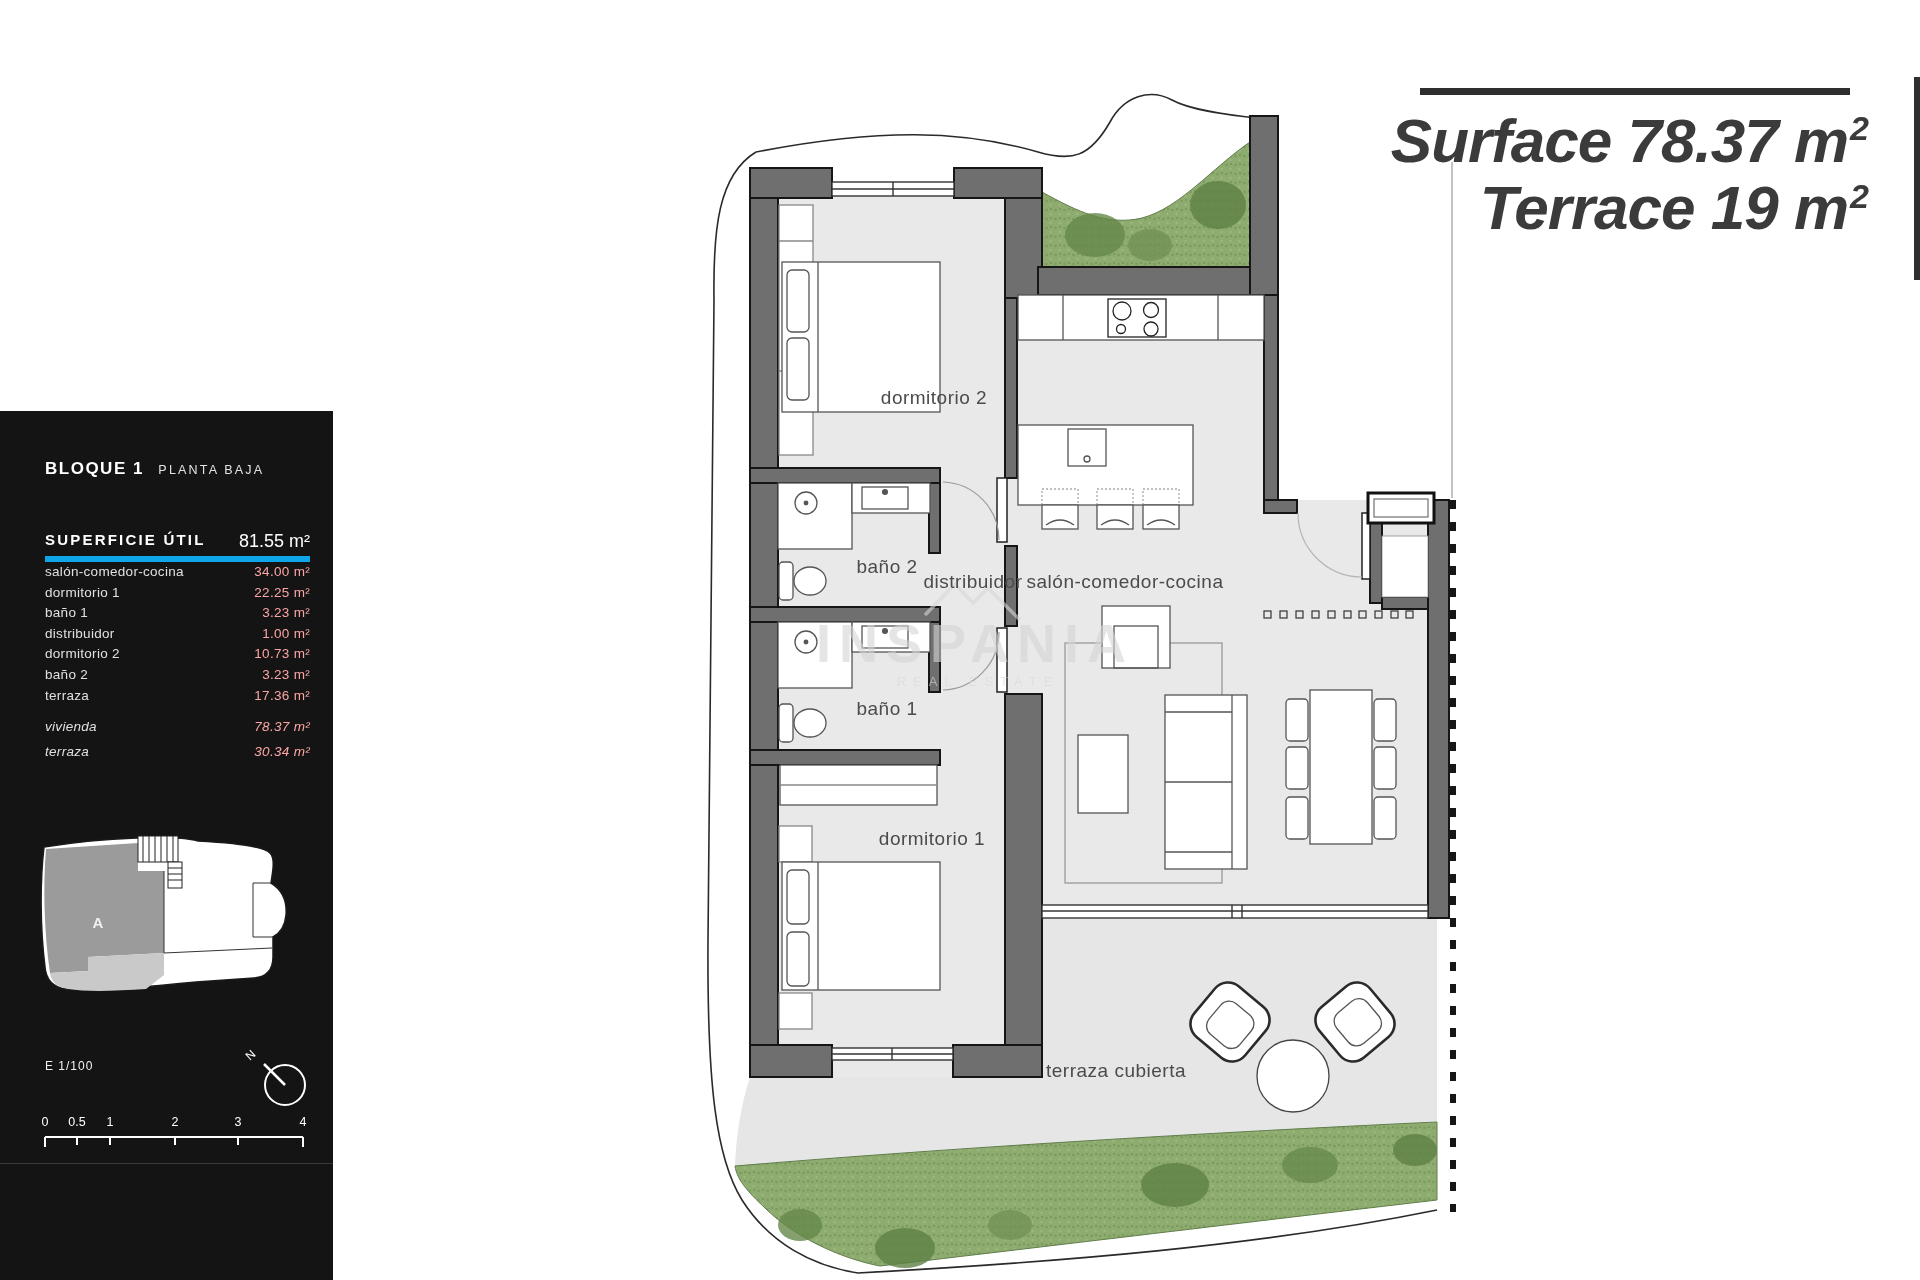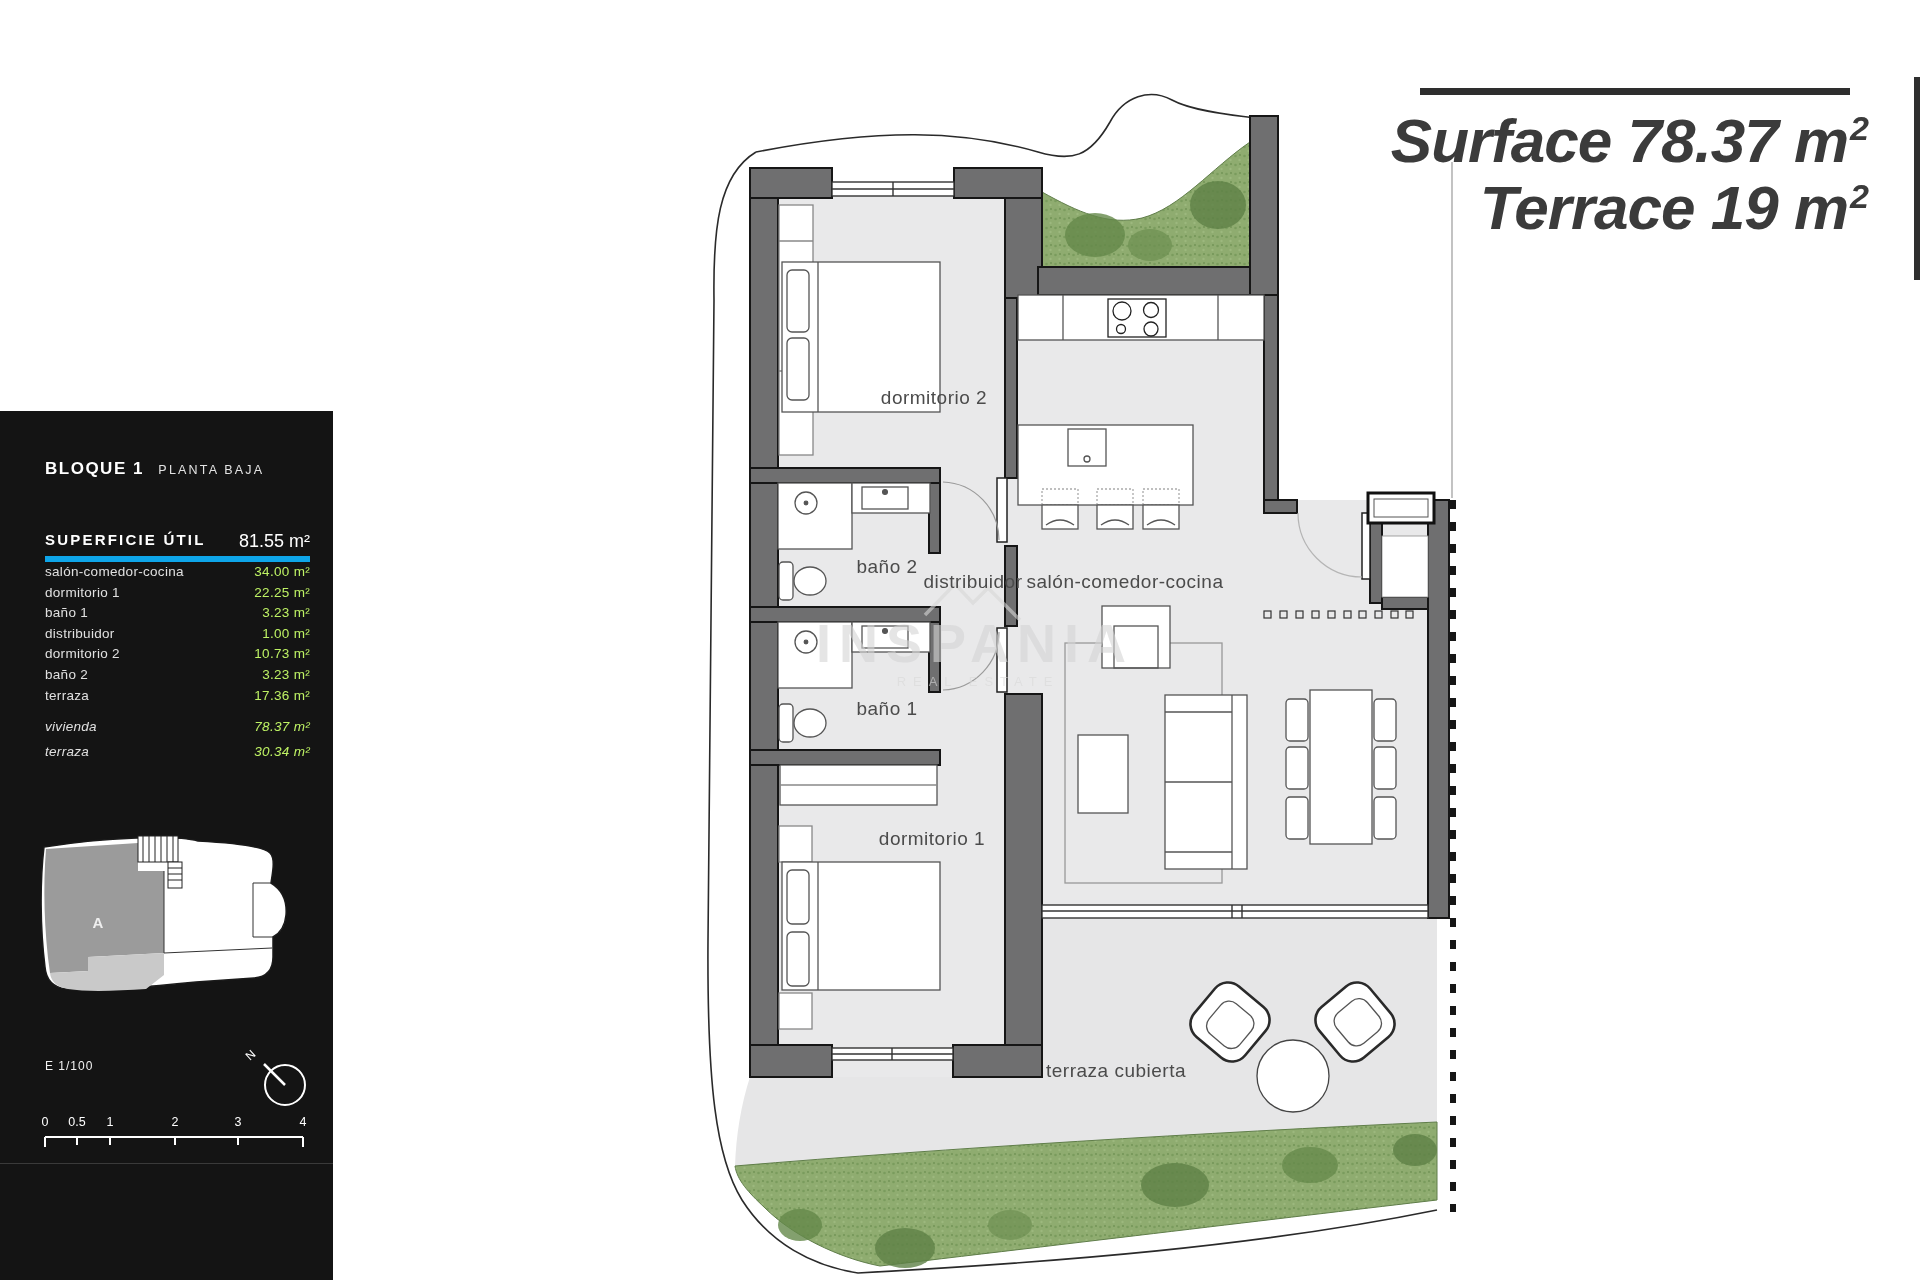--- a/index.html
+++ b/index.html
@@ -17,21 +17,21 @@
   .pnl-title{position:absolute;left:45px;top:48px;white-space:nowrap;}
   .pnl-title .b{font-size:17px;font-weight:bold;letter-spacing:1.5px;color:#ffffff;}
   .pnl-title .s{font-size:12.5px;letter-spacing:2.2px;color:#e3e3e3;margin-left:10px;}
   .tbl{position:absolute;left:45px;width:265px;}
   .tbl-head{display:flex;justify-content:space-between;align-items:flex-start;
             border-bottom:6px solid #0ea5e9;padding-bottom:4px;}
   .tbl-head .t{font-size:15px;font-weight:bold;letter-spacing:2.2px;}
   .tbl-head .v{font-size:18px;font-weight:normal;}
   .tbl-row{display:flex;justify-content:space-between;font-size:13.5px;line-height:20.6px;
            color:#e0e0e0;letter-spacing:.3px;}
-  .tbl-row .v{color:#bef264;}
+  .tbl-row .v{color:#fca5a5;}
   .tbl.util{top:120px;}
   .tbl.cons{top:303px;}
   .tbl.cons .tbl-row{line-height:25px;font-style:italic;}
   .keyplan{position:absolute;left:26px;top:420px;}
   .escale{position:absolute;left:45px;top:648px;font-size:12px;letter-spacing:1px;color:#f2f2f2;}
   .compass{position:absolute;left:240px;top:628px;}
   .sbar{position:absolute;left:0;top:698px;}
   .pnl-divider{position:absolute;left:0;right:0;top:752px;border-top:1px solid #3a3a3a;}
   
   .plansvg{position:absolute;left:0;top:0;}

